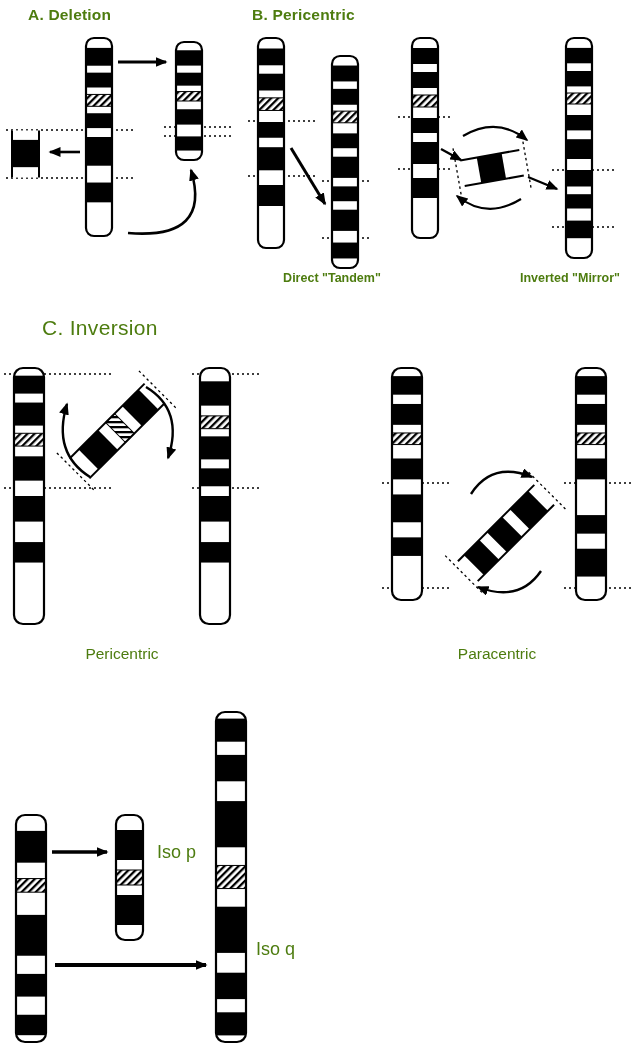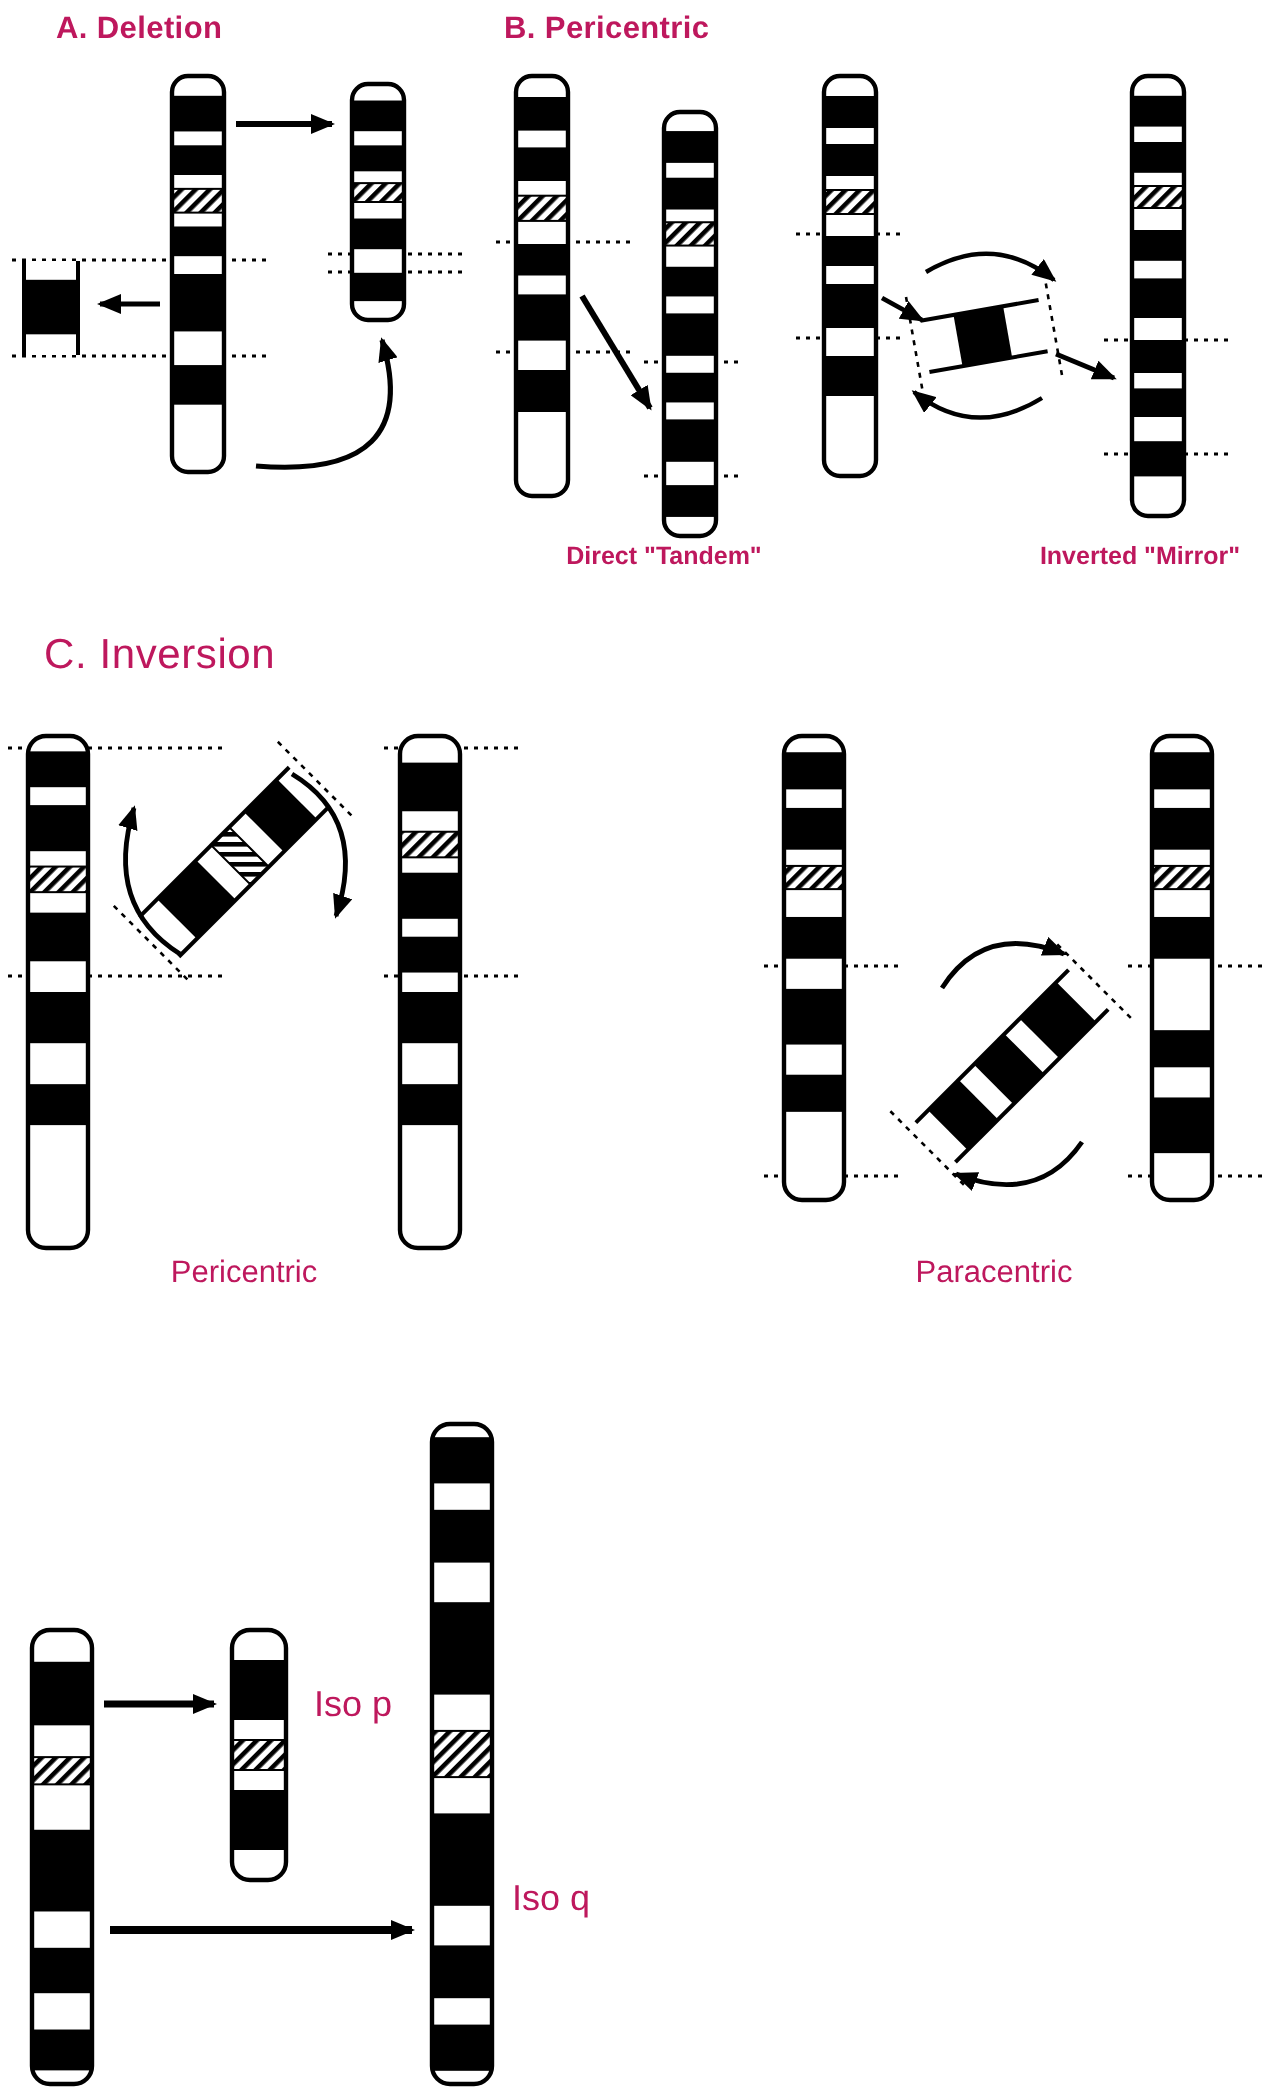--- a/index.html
+++ b/index.html
@@ -1,29 +1,29 @@
 <!DOCTYPE html>
 <html><head>
 <meta charset="utf-8">
 <style>
   html,body{margin:0;padding:0;background:#fff;}
   .page{
     position:relative;
     width:640px;height:1047px;
     background:#fff;
     font-family:"Liberation Sans","DejaVu Sans",sans-serif;
-    color:#be185d;
+    color:#4d7c0f;
     overflow:hidden;
   }
   .page svg{position:absolute;left:0;top:0;}
   .label{position:absolute;white-space:nowrap;line-height:1.1;}
   .title-sm{font-size:15.5px;font-weight:700;letter-spacing:.2px;}
-  .title-lg{font-size:21px;font-weight:400;letter-spacing:.3px;}
+  .title-lg{font-size:21px;font-weight:400;letter-spacing:.3px;margin-left:20px;}
   .caption{font-size:12.5px;font-weight:700;width:160px;text-align:center;}
-  .sublabel{font-size:15.5px;font-weight:400;width:160px;text-align:center;}
+  .sublabel{font-size:15.5px;font-weight:400;width:160px;text-align:center;margin-top:17px;}
   .isolabel{font-size:18px;font-weight:400;}
 </style>
 </head>
 <body>
 
 <div class="page">
 
   <svg id="fig" width="640" height="1047" viewBox="0 0 640 1047">
     <defs>
       <pattern id="hatch" width="5" height="5" patternUnits="userSpaceOnUse" patternTransform="rotate(45)">

